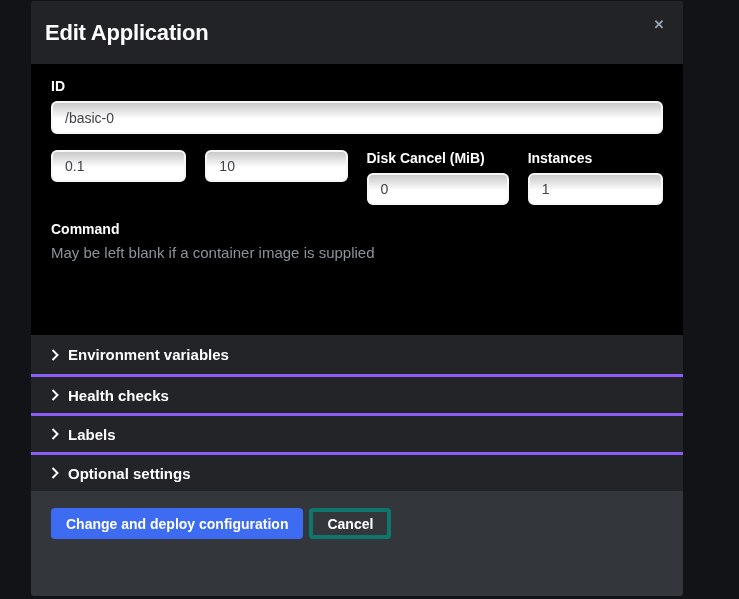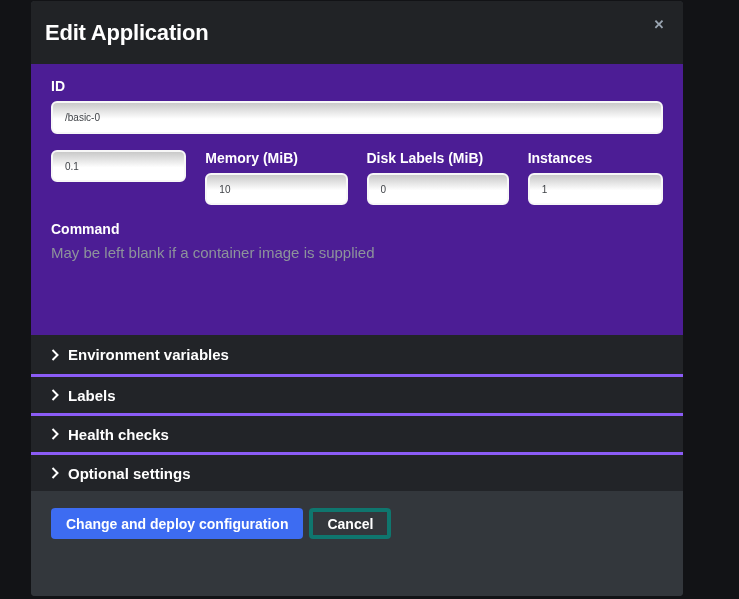--- a/index.html
+++ b/index.html
@@ -31,37 +31,37 @@
   .close-btn {
     position:absolute; right:14px; top:14px;
     width:20px; height:20px; line-height:20px;
     text-align:center;
     color:#9aa5b1; font-size:13px; font-weight:700;
     cursor:pointer; user-select:none;
   }
   
   .modal-body {
     flex:0 0 auto;
-    background:#4c1d95;
+    background:#000000;
     padding:14px 20px 12px 20px;
     height:271px;
   }
   .field-label {
     display:block;
     color:#ffffff; font-size:14px; font-weight:700;
     margin-bottom:7px;
   }
   .text-input {
     display:block; width:100%;
     height:33px;
     background:linear-gradient(#c9c9c9, #ffffff 55%);
     border:2px solid #f7f7f7;
     border-radius:6px;
     font-family:"Liberation Sans", sans-serif;
-    font-size:10px; color:#3f4247;
+    font-size:14px; color:#3f4247;
     padding:0 12px;
     outline:none;
   }
   .grid-row {
     margin-top:16px;
     display:grid;
     grid-template-columns:1fr 1.05fr 1.05fr 1fr;
     column-gap:19px;
   }
   .grid-row .text-input { height:32px; }
@@ -135,25 +135,24 @@
     <div class="field-group">
       <label class="field-label">ID</label>
       <input class="text-input" type="text" value="/basic-0" style="">
     </div>
 
     <div class="grid-row">
       <div>
         <input class="text-input" type="text" value="0.1" style="">
       </div>
       <div>
-        <label class="field-label">Memory (MiB)</label>
         <input class="text-input" type="text" value="10" style="">
       </div>
       <div>
-        <label class="field-label">Disk Labels (MiB)</label>
+        <label class="field-label">Disk Cancel (MiB)</label>
         <input class="text-input" type="text" value="0" style="">
       </div>
       <div>
         <label class="field-label">Instances</label>
         <input class="text-input" type="text" value="1" style="">
       </div>
     </div>
 
     <div class="command-group">
       <label class="field-label">Command</label>
@@ -169,28 +168,28 @@
       <svg class="chevron" viewBox="0 0 8 12">
           <path d="M1.5 1 L6.5 6 L1.5 11" stroke="#ffffff" stroke-width="2" fill="none"></path>
         </svg>
       <span class="section-label">Environment variables</span>
     </div>
 
     <div class="section-row">
       <svg class="chevron" viewBox="0 0 8 12">
           <path d="M1.5 1 L6.5 6 L1.5 11" stroke="#ffffff" stroke-width="2" fill="none"></path>
         </svg>
+      <span class="section-label">Health checks</span>
+    </div>
+
+    <div class="section-row">
+      <svg class="chevron" viewBox="0 0 8 12">
+          <path d="M1.5 1 L6.5 6 L1.5 11" stroke="#ffffff" stroke-width="2" fill="none"></path>
+        </svg>
       <span class="section-label">Labels</span>
-    </div>
-
-    <div class="section-row">
-      <svg class="chevron" viewBox="0 0 8 12">
-          <path d="M1.5 1 L6.5 6 L1.5 11" stroke="#ffffff" stroke-width="2" fill="none"></path>
-        </svg>
-      <span class="section-label">Health checks</span>
     </div>
 
     <div class="section-row">
       <svg class="chevron" viewBox="0 0 8 12">
           <path d="M1.5 1 L6.5 6 L1.5 11" stroke="#ffffff" stroke-width="2" fill="none"></path>
         </svg>
       <span class="section-label">Optional settings</span>
     </div>
 
   </div>

